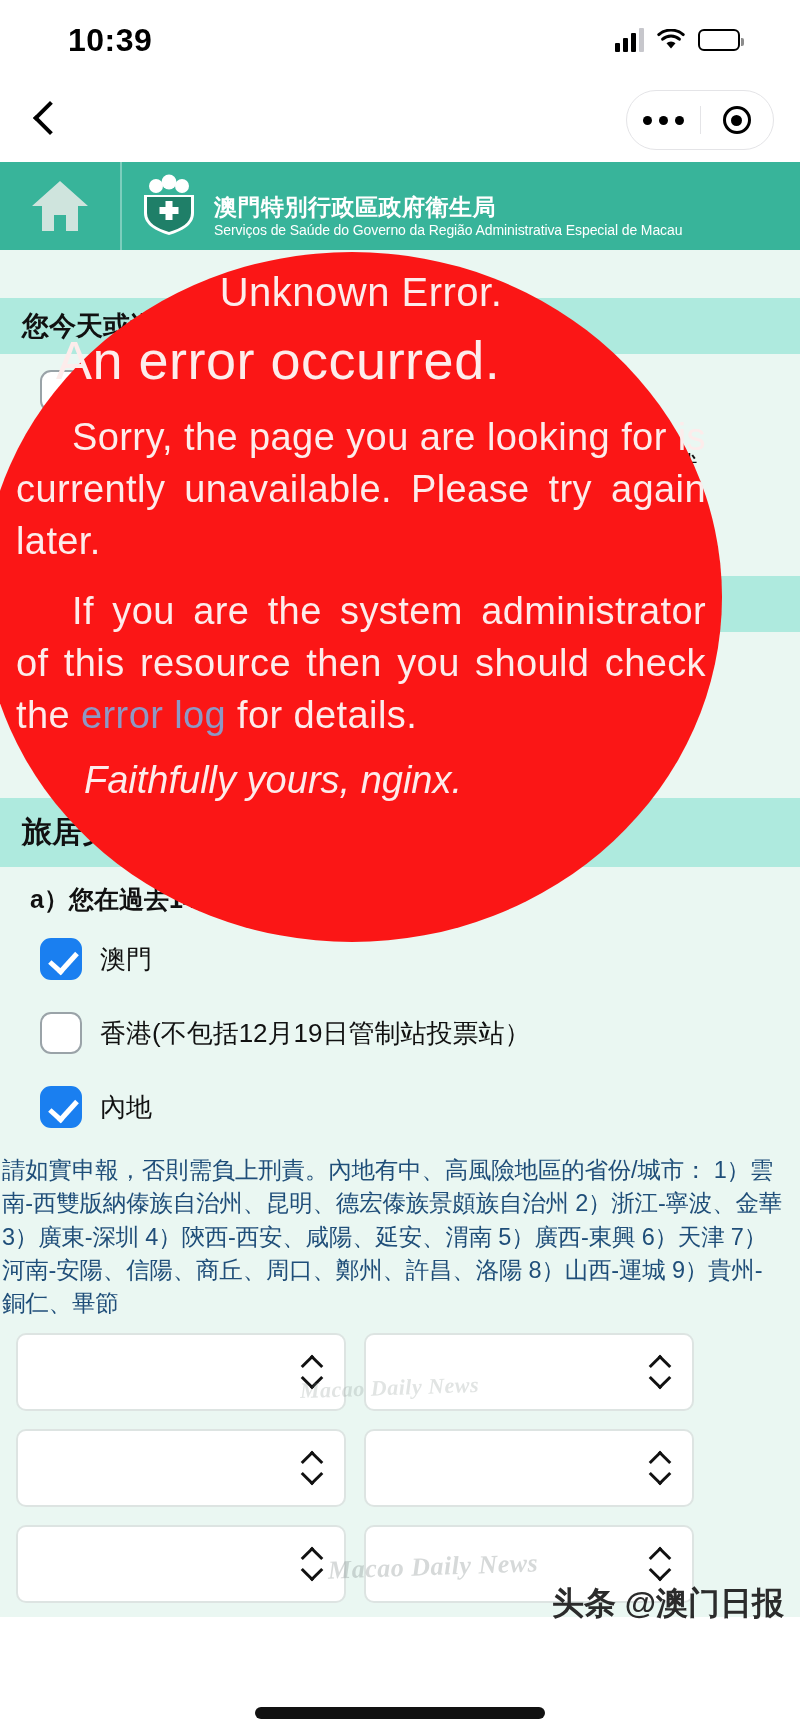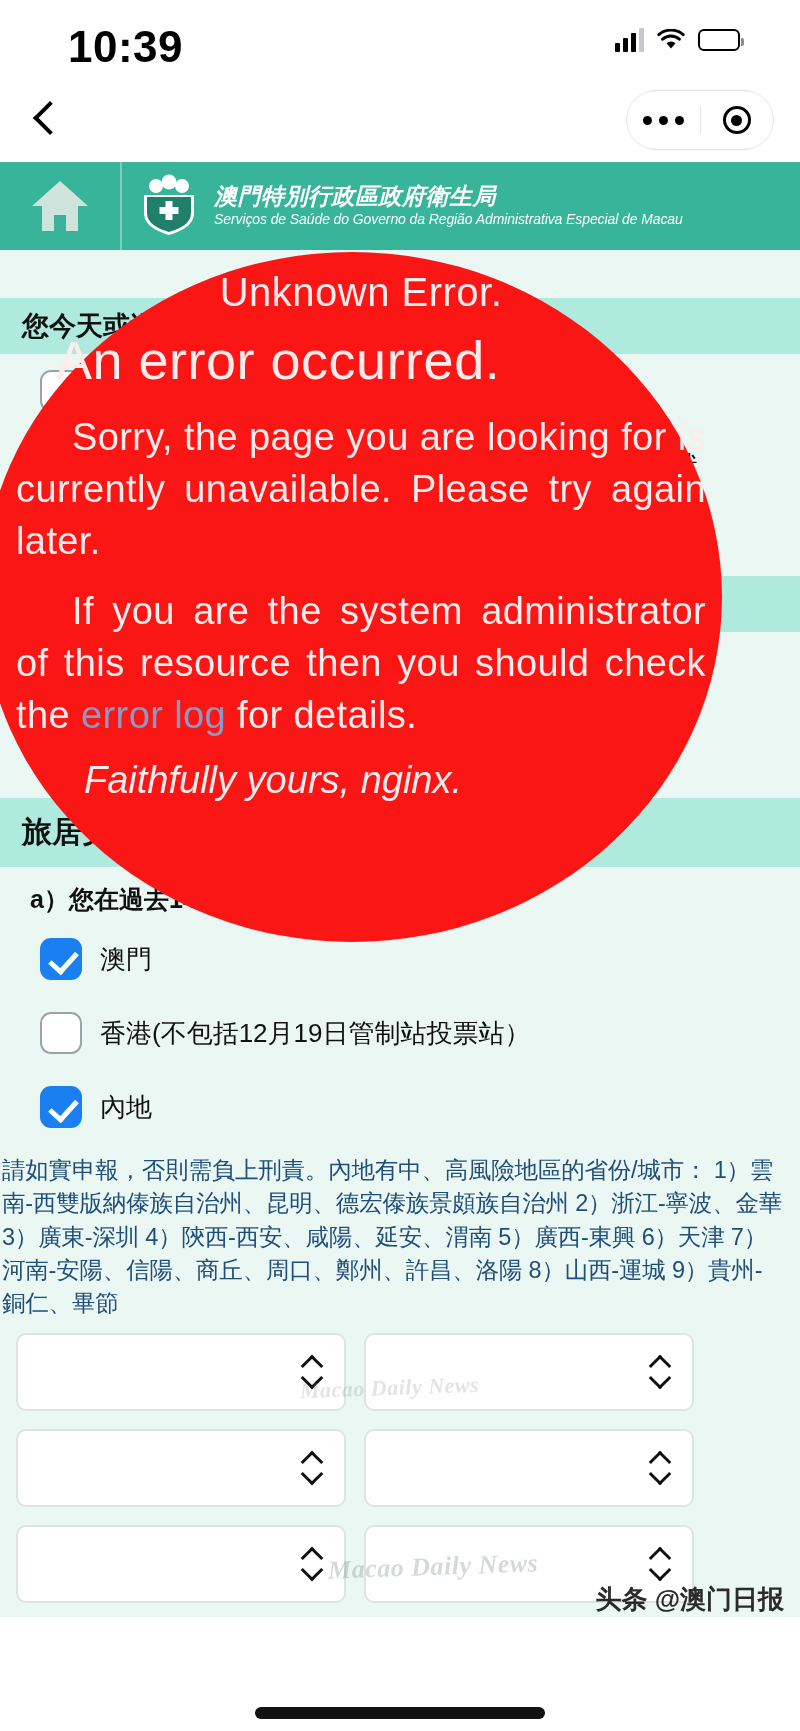--- a/index.html
+++ b/index.html
@@ -8,21 +8,21 @@
     background: #ffffff;
     font-family: "Liberation Sans", "DejaVu Sans", sans-serif;
     overflow: hidden;
   }
   #screen { position: relative; width: 800px; height: 1731px; background: #ffffff; overflow: hidden; }
 
   
   .statusbar { position: relative; height: 82px; }
   .sb-time {
     position: absolute; left: 68px; top: 22px;
-    font-size: 44px; font-weight: 700; color: #000; letter-spacing: 0.5px;
+    font-size: 32px; font-weight: 700; color: #000; letter-spacing: 0.5px;
   }
   .sb-right { position: absolute; right: 60px; top: 28px; display: flex; align-items: center; gap: 13px; }
   .bars { display: flex; align-items: flex-end; gap: 3px; height: 24px; }
   .bars i { display: block; width: 5px; background: #000; border-radius: 1px; }
   .bars i:nth-child(1) { height: 9px; }
   .bars i:nth-child(2) { height: 14px; }
   .bars i:nth-child(3) { height: 19px; }
   .bars i:nth-child(4) { height: 24px; background: #c7c7cc; }
   .wifi { width: 28px; height: 22px; position: relative; }
   .batt { width: 42px; height: 22px; border: 2px solid #000; border-radius: 6px; position: relative; padding: 2px; }
@@ -53,21 +53,21 @@
   .caps-target span {
     width: 28px; height: 28px; border: 3px solid #000; border-radius: 50%;
     display: flex; align-items: center; justify-content: center;
   }
   .caps-target span::after { content: ""; width: 11px; height: 11px; background: #000; border-radius: 50%; }
 
   
   .brandbar { height: 88px; background: #38b49a; display: flex; align-items: center; position: relative; }
   .home-cell { width: 120px; height: 88px; display: flex; align-items: center; justify-content: center; }
   .brand-div { width: 2px; height: 88px; background: rgba(255,255,255,.35); }
-  .brand-body { display: flex; align-items: center; padding-left: 16px; gap: 14px; font-style: italic; }
+  .brand-body { display: flex; align-items: flex-end; padding-left: 16px; gap: 14px; }
   .brand-txt { color: #fff; line-height: 1.12; }
   .brand-cn { font-size: 23px; font-weight: 700; letter-spacing: .5px; }
   .brand-pt { font-size: 14px; font-weight: 400; letter-spacing: -0.1px; white-space: nowrap; }
 
   
   .form { background: #eaf7f2; position: relative; padding-bottom: 4px; }
   .sect-head {
     background: #aeeade; padding: 14px 22px;
     font-size: 30px; font-weight: 700; color: #111;
   }
@@ -132,21 +132,21 @@
     transform: rotate(-2deg); white-space: nowrap;
   }
   .wm-mdn2 {
     position: absolute; left: 300px; top: 1375px; z-index: 45;
     font-family: "Liberation Serif", serif; font-style: italic; font-weight: 700;
     font-size: 22px; color: rgba(120,130,128,.22); letter-spacing: .5px;
     transform: rotate(-2deg); white-space: nowrap;
   }
   .wm-tt {
     position: absolute; right: 16px; top: 1582px; z-index: 46;
-    font-size: 26px; font-weight: 700; color: #2b2b2b; white-space: nowrap;
+    font-size: 32px; font-weight: 700; color: #2b2b2b; white-space: nowrap;
   }
 
   
   .home-ind {
     position: absolute; left: 50%; transform: translateX(-50%); bottom: 12px;
     width: 290px; height: 12px; background: #111; border-radius: 6px; z-index: 60;
   }
   .blurbox {
     position: absolute; left: 22px; top: 272px; width: 140px; height: 44px;
     background: linear-gradient(90deg,#cfe9e2 0 22%, #b9ded4 22% 46%, #cfe9e2 46% 72%, #b9ded4 72% 100%);

